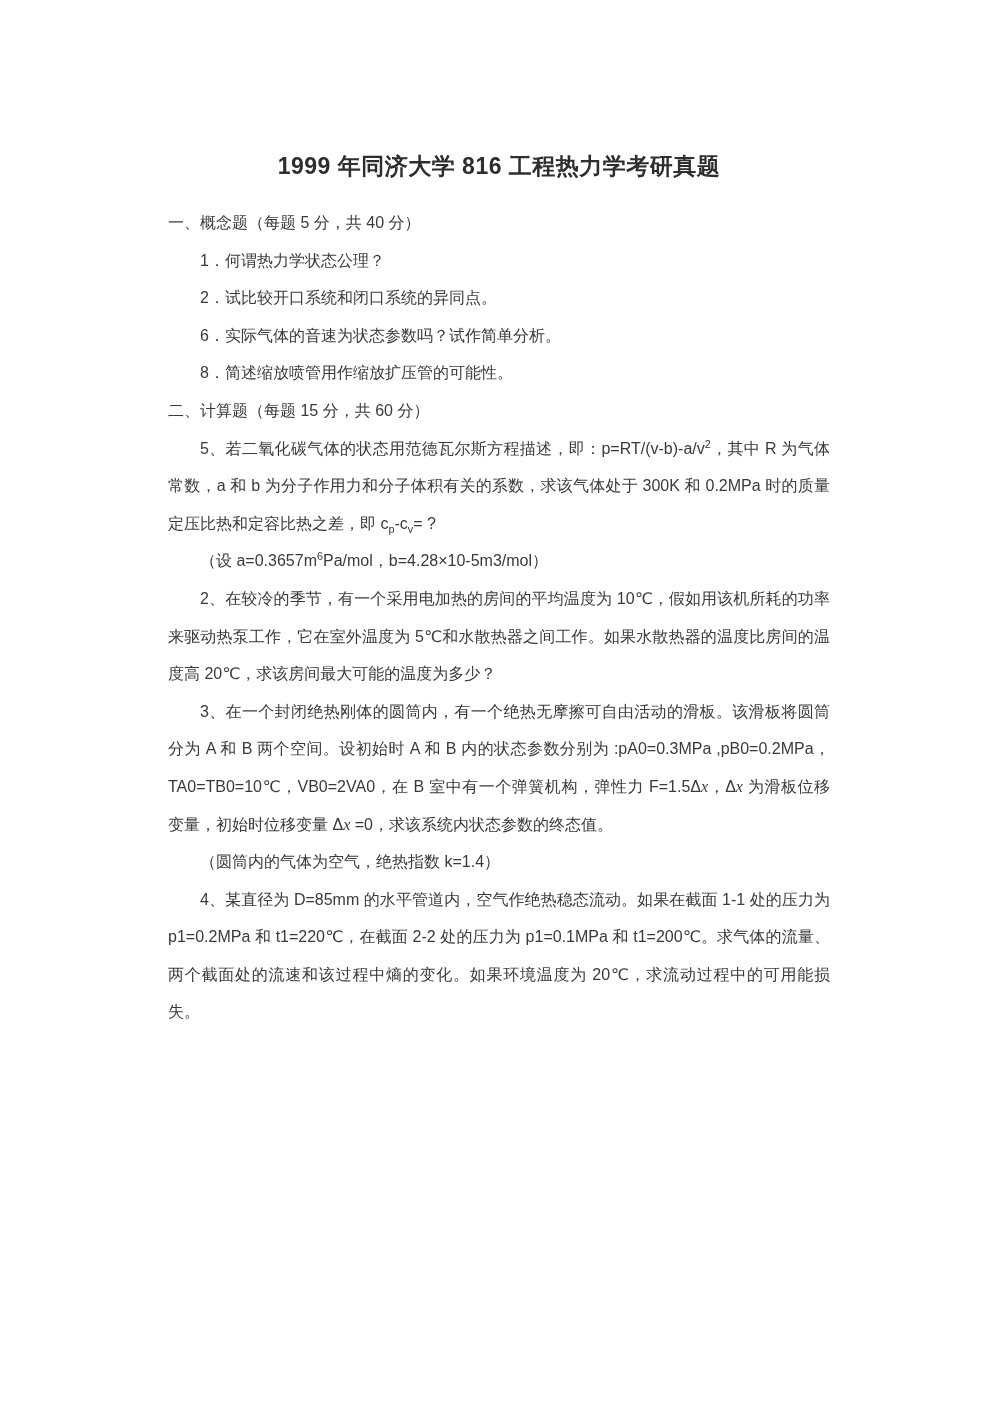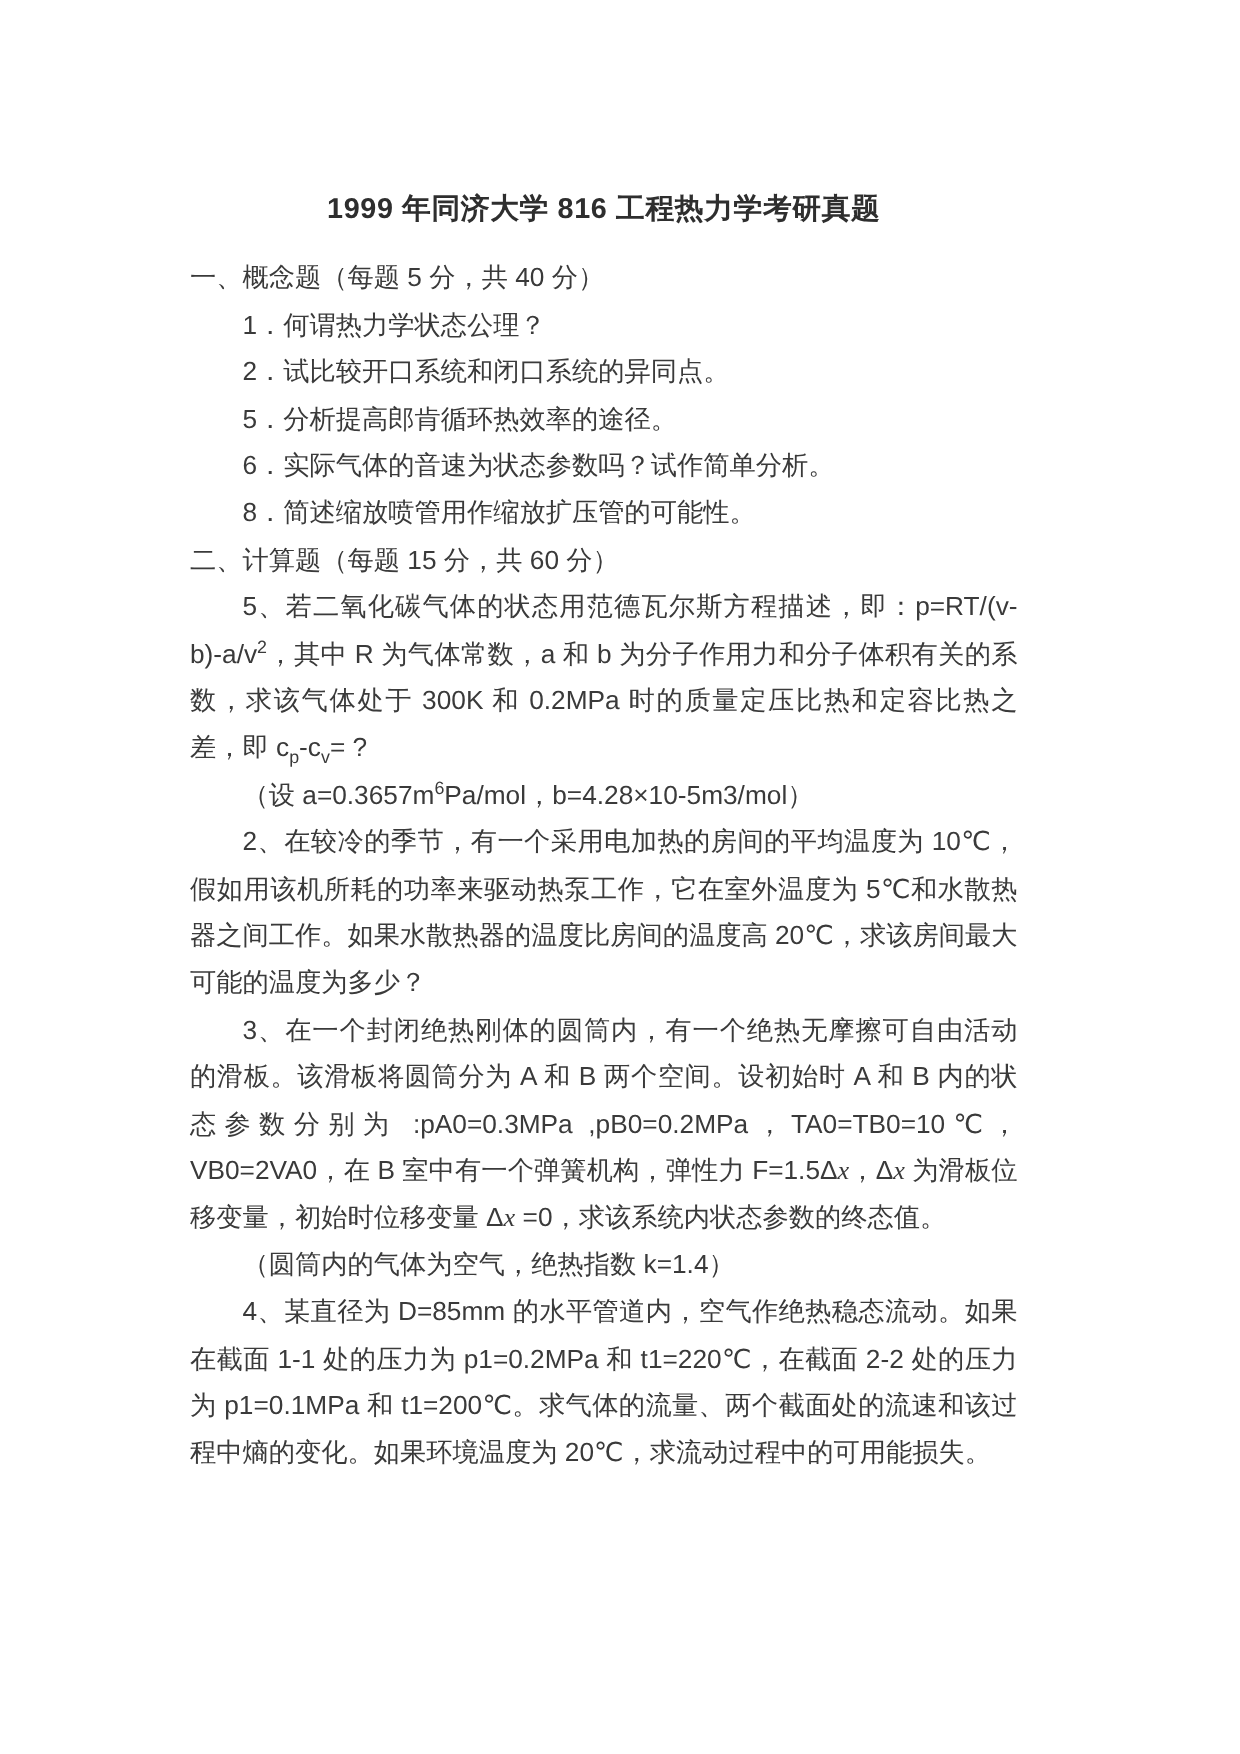--- a/index.html
+++ b/index.html
@@ -13,36 +13,36 @@
     height: 1403px;
     margin: 0 auto;
     background: #ffffff;
     overflow: hidden;
     font-family: "Liberation Sans", "DejaVu Sans", sans-serif;
     color: #3a3a3a;
   }
   .content {
     position: absolute;
     top: 0;
-    left: 152px;
+    left: 168px;
     width: 662px;
   }
   .doc-title {
     margin: 0;
     padding-top: 149px;
     margin-bottom: 21px;
     font-size: 23px;
     font-weight: bold;
     line-height: 34px;
     text-align: center;
     color: #2e2e2e;
     letter-spacing: 0.5px;
   }
   .body-text {
-    font-size: 21px;
+    font-size: 16px;
     line-height: 37.6px;
     text-align: justify;
   }
   .body-text p {
     margin: 0;
     padding: 0;
   }
   .sec-header {
     text-indent: 0;
   }
@@ -65,21 +65,20 @@
   <div class="content">
 
     <h1 class="doc-title">1999 年同济大学 816 工程热力学考研真题</h1>
 
     <div class="body-text">
 
       <p class="sec-header">一、概念题（每题 5 分，共 40 分）</p>
 
       <p class="q-item">1．何谓热力学状态公理？</p>
       <p class="q-item">2．试比较开口系统和闭口系统的异同点。</p>
-      <p class="q-item">5．分析提高郎肯循环热效率的途径。</p>
       <p class="q-item">6．实际气体的音速为状态参数吗？试作简单分析。</p>
       <p class="q-item">8．简述缩放喷管用作缩放扩压管的可能性。</p>
 
       <p class="sec-header">二、计算题（每题 15 分，共 60 分）</p>
 
       <p class="para"><span>5、若二氧化碳气体的状态用范德瓦尔斯方程描述，即：p=RT/(v-b)-a/v</span><sup>2</sup><span>，其中 R 为气体常数，a 和 b 为分子作用力和分子体积有关的系数，求该气体处于 300K 和 0.2MPa 时的质量定压比热和定容比热之差，即 c</span><sub>p</sub><span>-c</span><sub>v</sub><span>= ?</span></p>
       <p class="para"><span>（设 a=0.3657m</span><sup>6</sup><span>Pa/mol，b=4.28×10-5m3/mol）</span></p>
       <p class="para">2、在较冷的季节，有一个采用电加热的房间的平均温度为 10℃，假如用该机所耗的功率来驱动热泵工作，它在室外温度为 5℃和水散热器之间工作。如果水散热器的温度比房间的温度高 20℃，求该房间最大可能的温度为多少？</p>
       <p class="para"><span>3、在一个封闭绝热刚体的圆筒内，有一个绝热无摩擦可自由活动的滑板。该滑板将圆筒分为 A 和 B 两个空间。设初始时 A 和 B 内的状态参数分别为 :pA0=0.3MPa ,pB0=0.2MPa，TA0=TB0=10℃，VB0=2VA0，在 B 室中有一个弹簧机构，弹性力 F=1.5Δ</span><i>x</i><span>，Δ</span><i>x</i><span> 为滑板位移变量，初始时位移变量 Δ</span><i>x</i><span> =0，求该系统内状态参数的终态值。</span></p>
       <p class="para">（圆筒内的气体为空气，绝热指数 k=1.4）</p>

